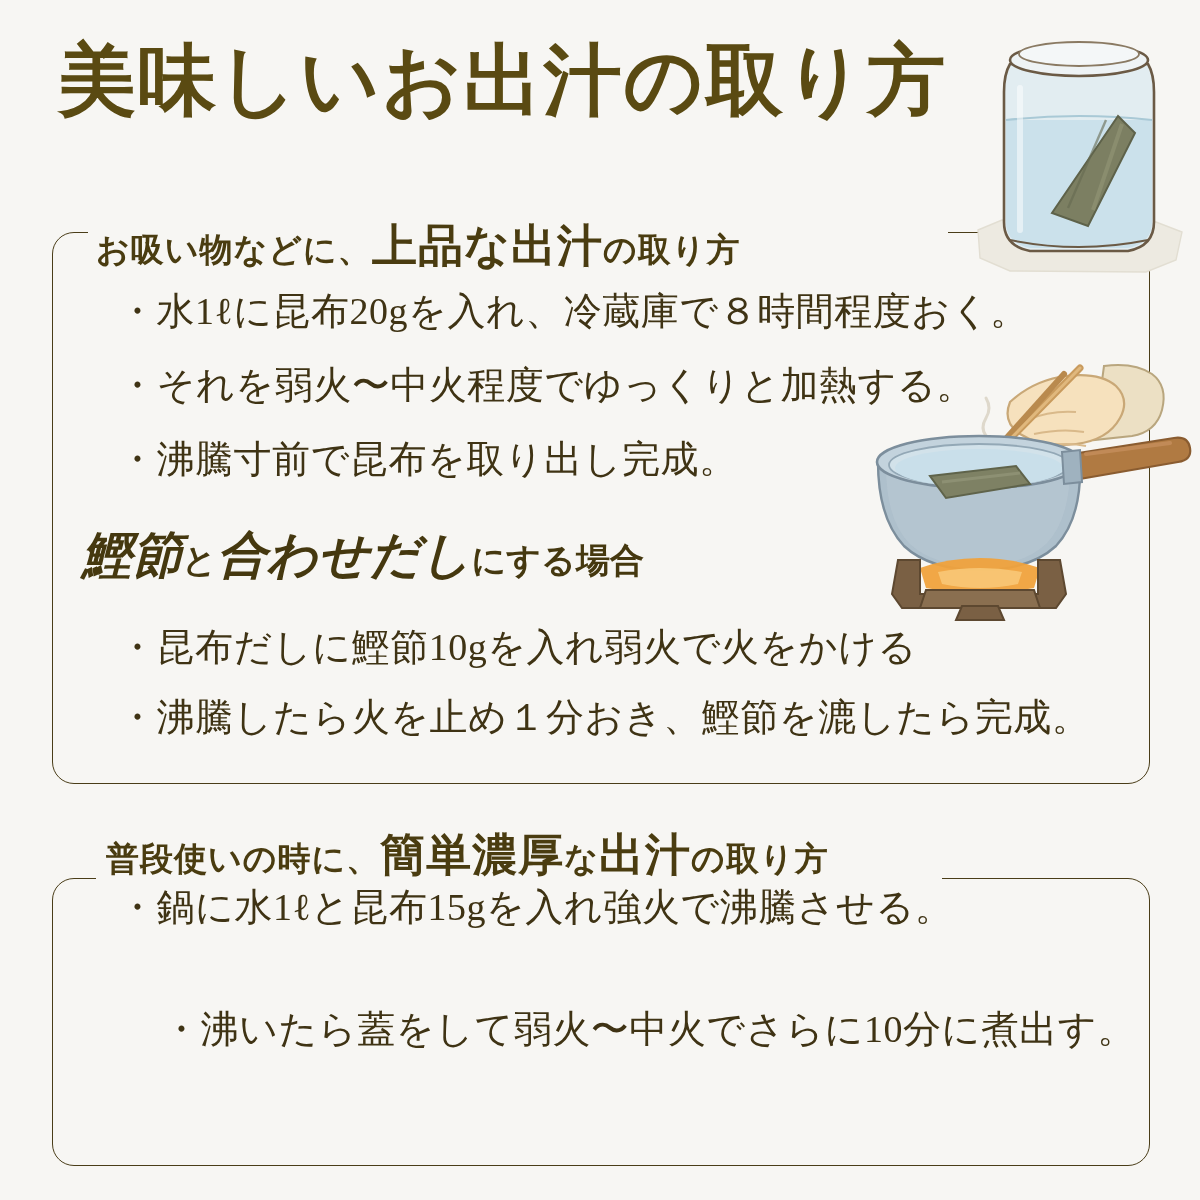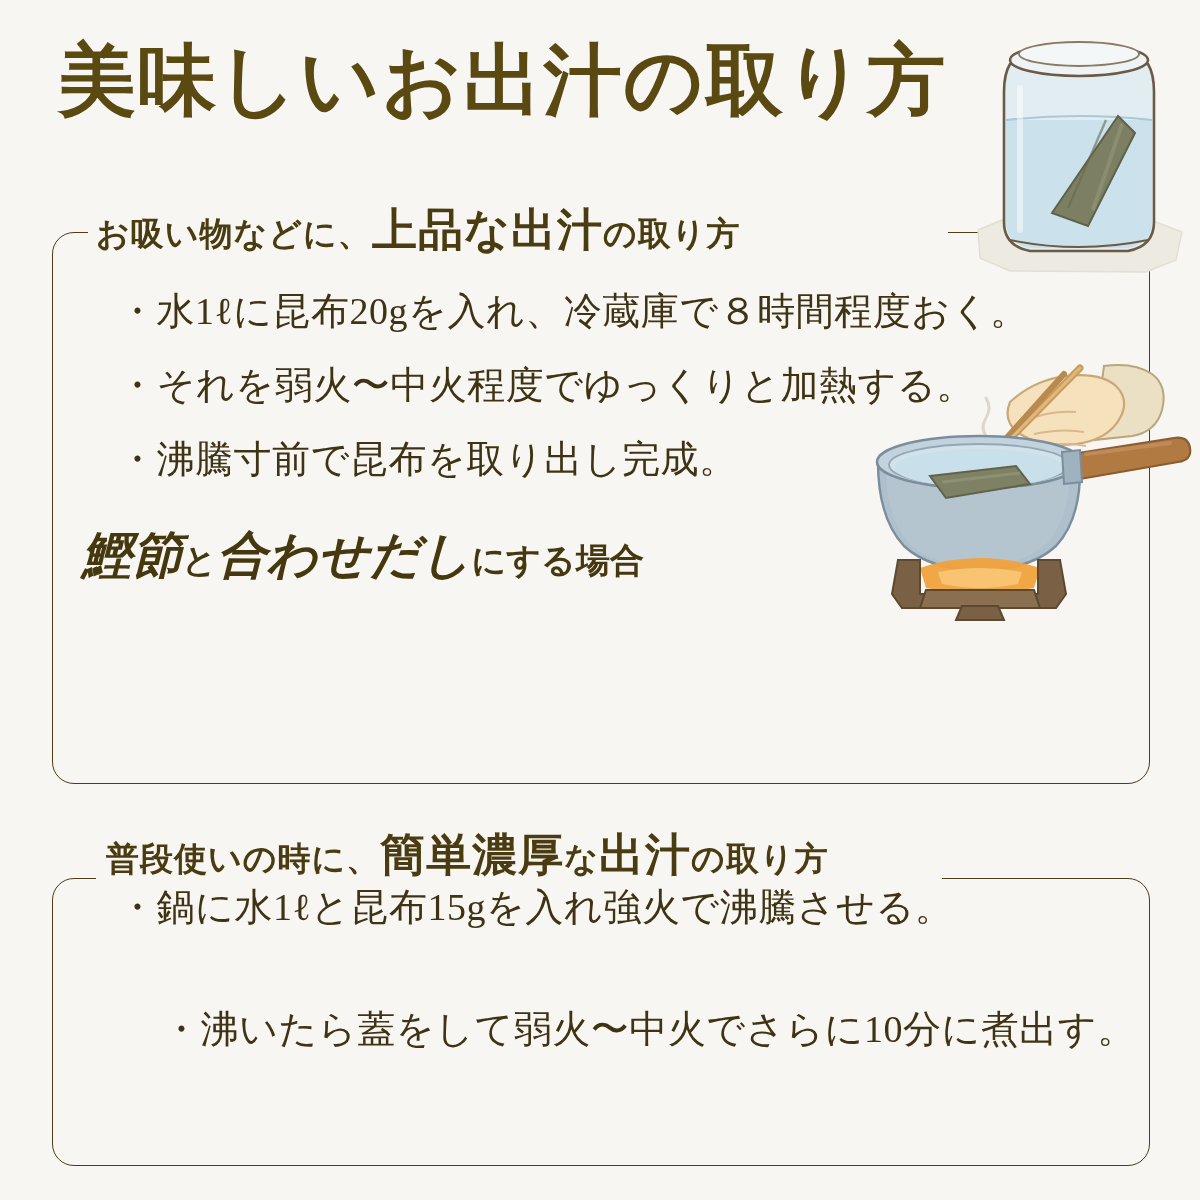--- a/index.html
+++ b/index.html
@@ -77,21 +77,21 @@
   }
 
   
   .section-heading {
     position: absolute;
     white-space: nowrap;
     z-index: 5;
     color: #4a3c10;
     line-height: 1;
   }
-  #heading-top { left: 96px; top: 208px; }
+  #heading-top { left: 96px; top: 224px; }
   #heading-bottom { left: 106px; top: 833px; }
 
   .section-heading .small {
     font-size: 33px;
     font-weight: 700;
     letter-spacing: 1px;
   }
   .section-heading .big {
     font-size: 45px;
     font-weight: 700;
@@ -164,20 +164,22 @@
   </div>
 
   <div class="bullet" id="b1">・水1ℓに昆布20gを入れ、冷蔵庫で８時間程度おく。</div>
   <div class="bullet" id="b2">・それを弱火〜中火程度でゆっくりと加熱する。</div>
   <div class="bullet" id="b3">・沸騰寸前で昆布を取り出し完成。</div>
 
   <div id="subheading">
     <span class="big">鰹節</span><span class="small">と</span><span class="big">合わせだし</span><span class="small">にする場合</span>
   </div>
 
+  <div class="bullet" id="b4">・昆布だしに鰹節10gを入れ弱火で火をかける</div>
+  <div class="bullet" id="b5">・沸騰したら火を止め１分おき、鰹節を漉したら完成。</div>
 
   <div class="frame" id="frame-bottom"></div>
   <div class="frame-gap" id="gap-bottom"></div>
 
   <div class="section-heading" id="heading-bottom">
     <span class="small">普段使いの時に、</span><span class="big">簡単濃厚</span><span class="small">な</span><span class="big">出汁</span><span class="small">の取り方</span>
   </div>
 
   <div class="bullet" id="b6">・鍋に水1ℓと昆布15gを入れ強火で沸騰させる。</div>
   <div class="bullet" id="b7">・沸いたら蓋をして弱火〜中火でさらに10分に煮出す。</div>

